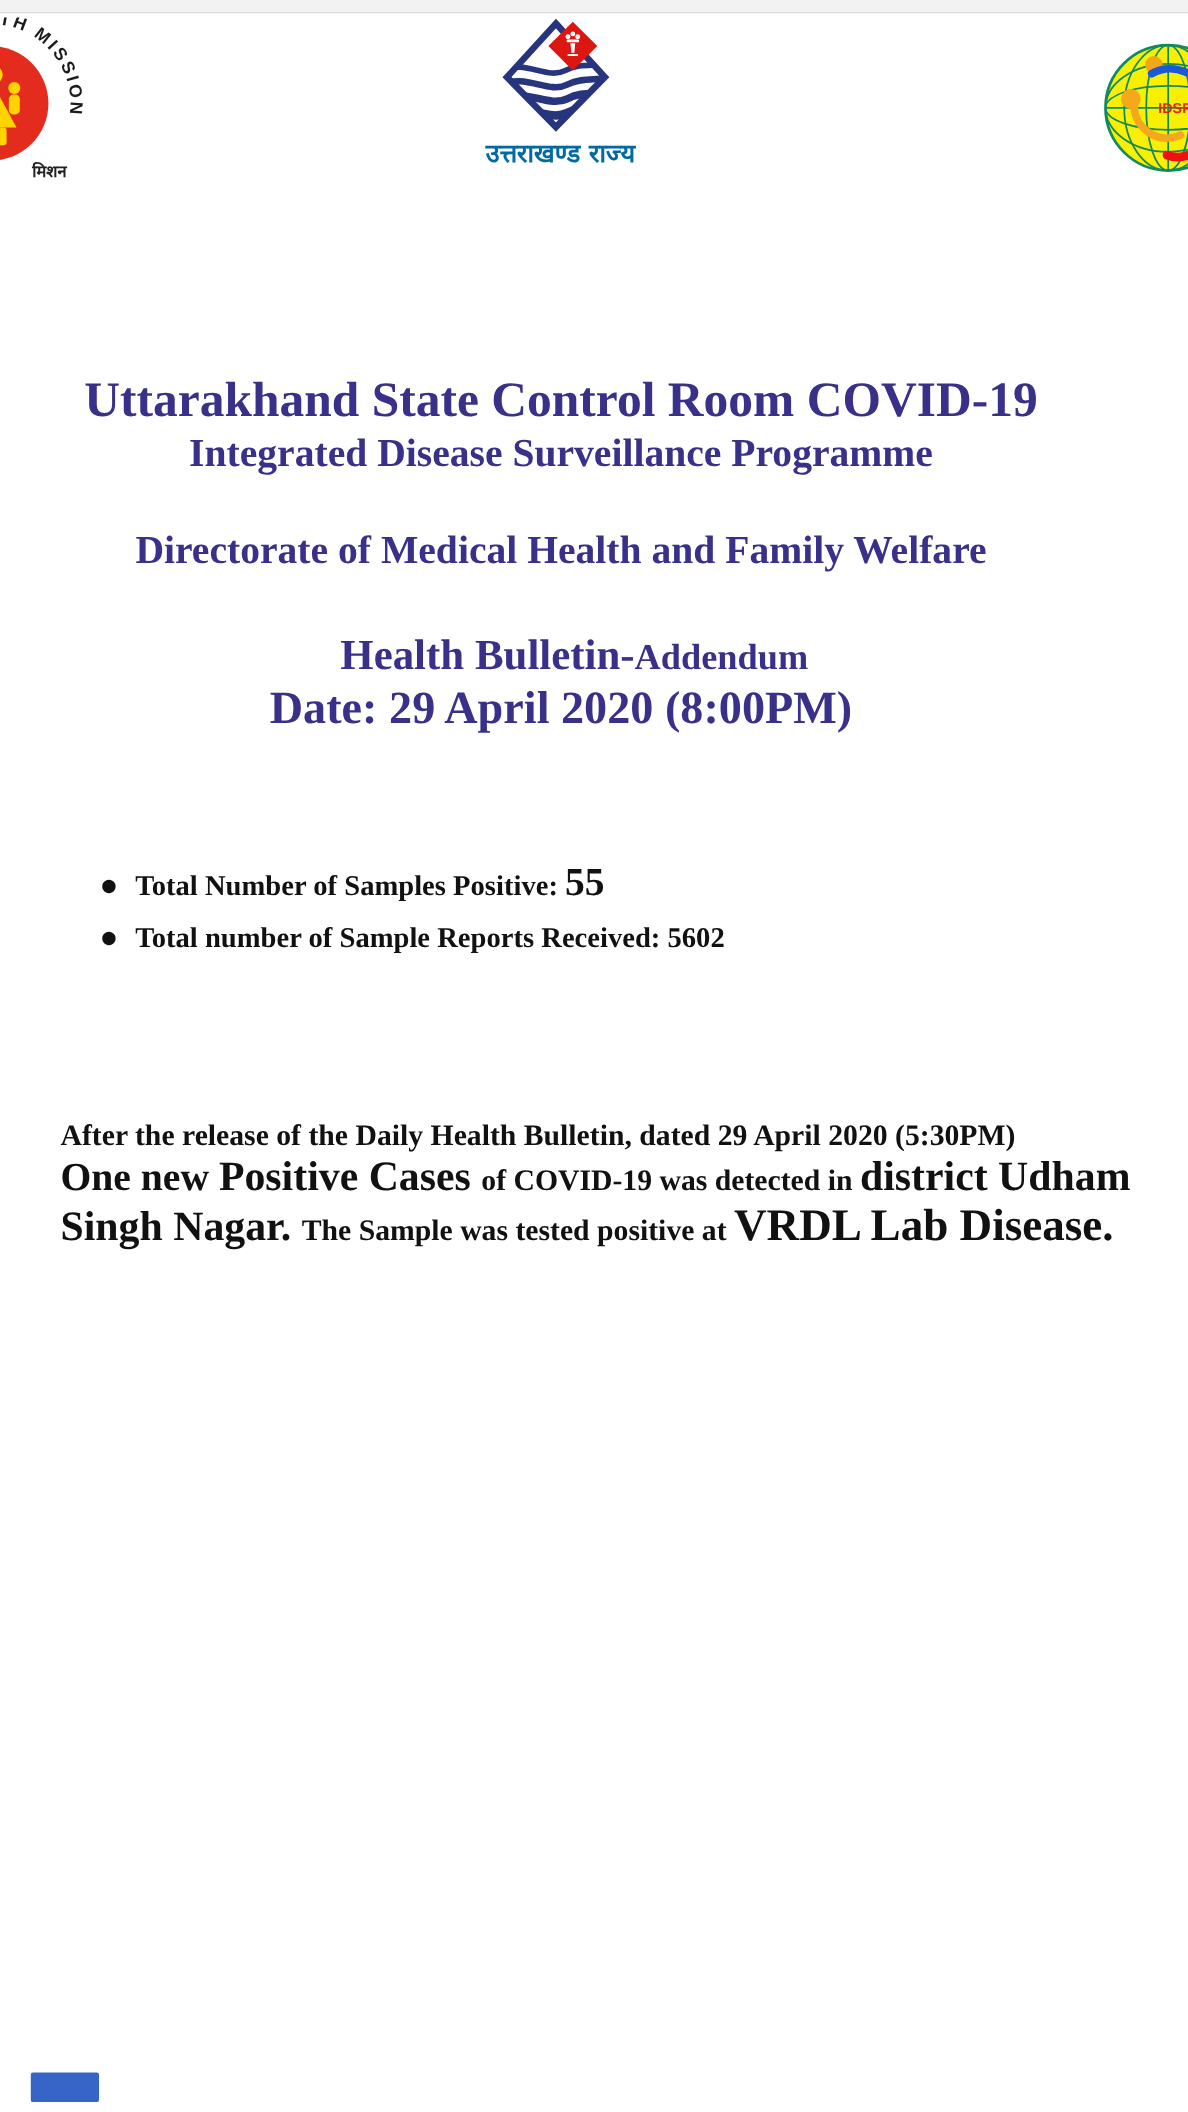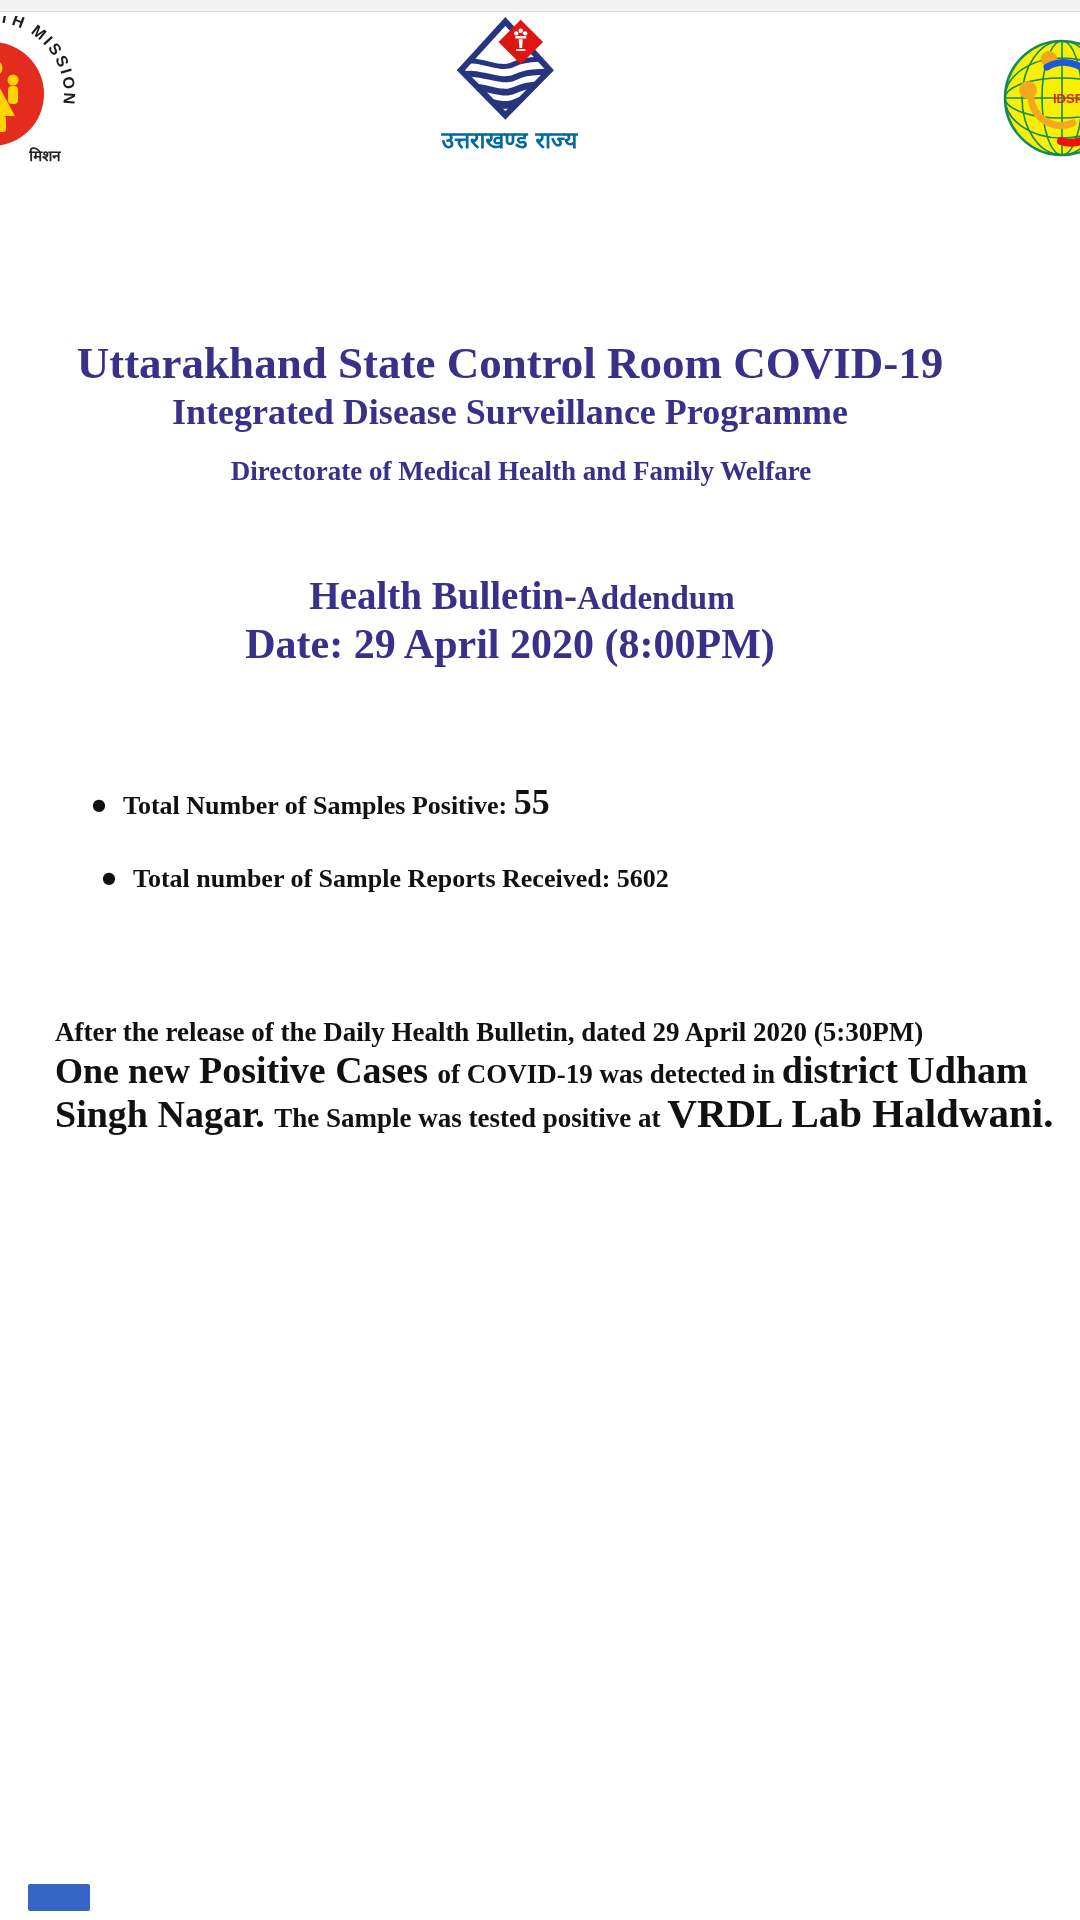--- a/index.html
+++ b/index.html
@@ -21,32 +21,32 @@
   .uk-caption{
     position:absolute;left:427px;top:128px;width:165px;
     text-align:center;font-size:23px;font-weight:bold;color:#0369a1;
     font-family:"DejaVu Sans", sans-serif;line-height:1.1;
   }
   .idsp-logo{position:absolute;left:1001px;top:37px;width:122px;height:122px;}
   
   .centered{position:absolute;left:0;width:1020px;text-align:center;color:#39308a;font-weight:bold;line-height:1.12;}
   .main-title{top:338px;font-size:45px;}
   .subtitle1{top:392px;font-size:36px;}
-  .subtitle2{top:456px;font-size:27px;margin-left:11px;}
+  .subtitle2{top:480px;font-size:36px;}
   .bulletin-title{top:574px;font-size:39px;padding-left:12px;}
   .bulletin-title .suffix{font-size:33px;}
   .date-line{top:621px;font-size:42px;}
   
   .stat{position:absolute;left:92px;color:#111111;font-weight:bold;white-space:nowrap;}
   .stat .dot{font-family:"DejaVu Sans", sans-serif;font-size:16px;vertical-align:4px;margin-right:17px;color:#111;}
   .stat .lbl{font-size:26px;}
   .stat .val{font-size:26px;}
   .stat .val-big{font-size:36px;margin-top:39px;}
   .stat1{top:781px;}
-  .stat2{top:864px;margin-left:10px;}
+  .stat2{top:838px;}
   .stat3{top:909px;}
   
   .pline{position:absolute;left:55px;width:1005px;color:#111111;font-weight:bold;white-space:nowrap;line-height:1;}
   .pline1{top:1019px;}
   .pline2{top:1051px;}
   .pline3{top:1093px;}
   .seg-sm{font-size:27px;}
   .seg-md{font-size:36px;}
   .seg-lg{font-size:38px;}
   .seg-xl{font-size:41px;}
@@ -134,17 +134,17 @@
   <div class="centered subtitle1">Integrated Disease Surveillance Programme</div>
   <div class="centered subtitle2">Directorate of Medical Health and Family Welfare</div>
   <div class="centered bulletin-title"><span>Health Bulletin-</span><span class="suffix">Addendum</span></div>
   <div class="centered date-line">Date: 29 April 2020 (8:00PM)</div>
 
   <div class="stat stat1"><span class="dot">●</span><span class="lbl">Total Number of Samples Positive: </span><span class="val-big">55</span></div>
   <div class="stat stat2"><span class="dot">●</span><span class="lbl">Total number of Sample Reports Received: </span><span class="val">5602</span></div>
 
   <div class="pline pline1"><span class="seg-sm">After the release of the Daily Health Bulletin, dated 29 April 2020 (5:30PM)</span></div>
   <div class="pline pline2"><span class="seg-md">One new </span><span class="seg-lg">Positive Cases </span><span class="seg-sm">of COVID-19 was detected in </span><span class="seg-lg">district Udham</span></div>
-  <div class="pline pline3"><span class="seg-lg">Singh Nagar. </span><span class="seg-sm">The Sample was tested positive at </span><span class="seg-xl">VRDL Lab Haldwani.</span></div>
+  <div class="pline pline3"><span class="seg-lg">Singh Nagar. </span><span class="seg-sm">The Sample was tested positive at </span><span class="seg-xl">VRDL Lab Disease.</span></div>
 
   <div class="blue-mark"></div>
 
 </div>
 
 </body></html>

